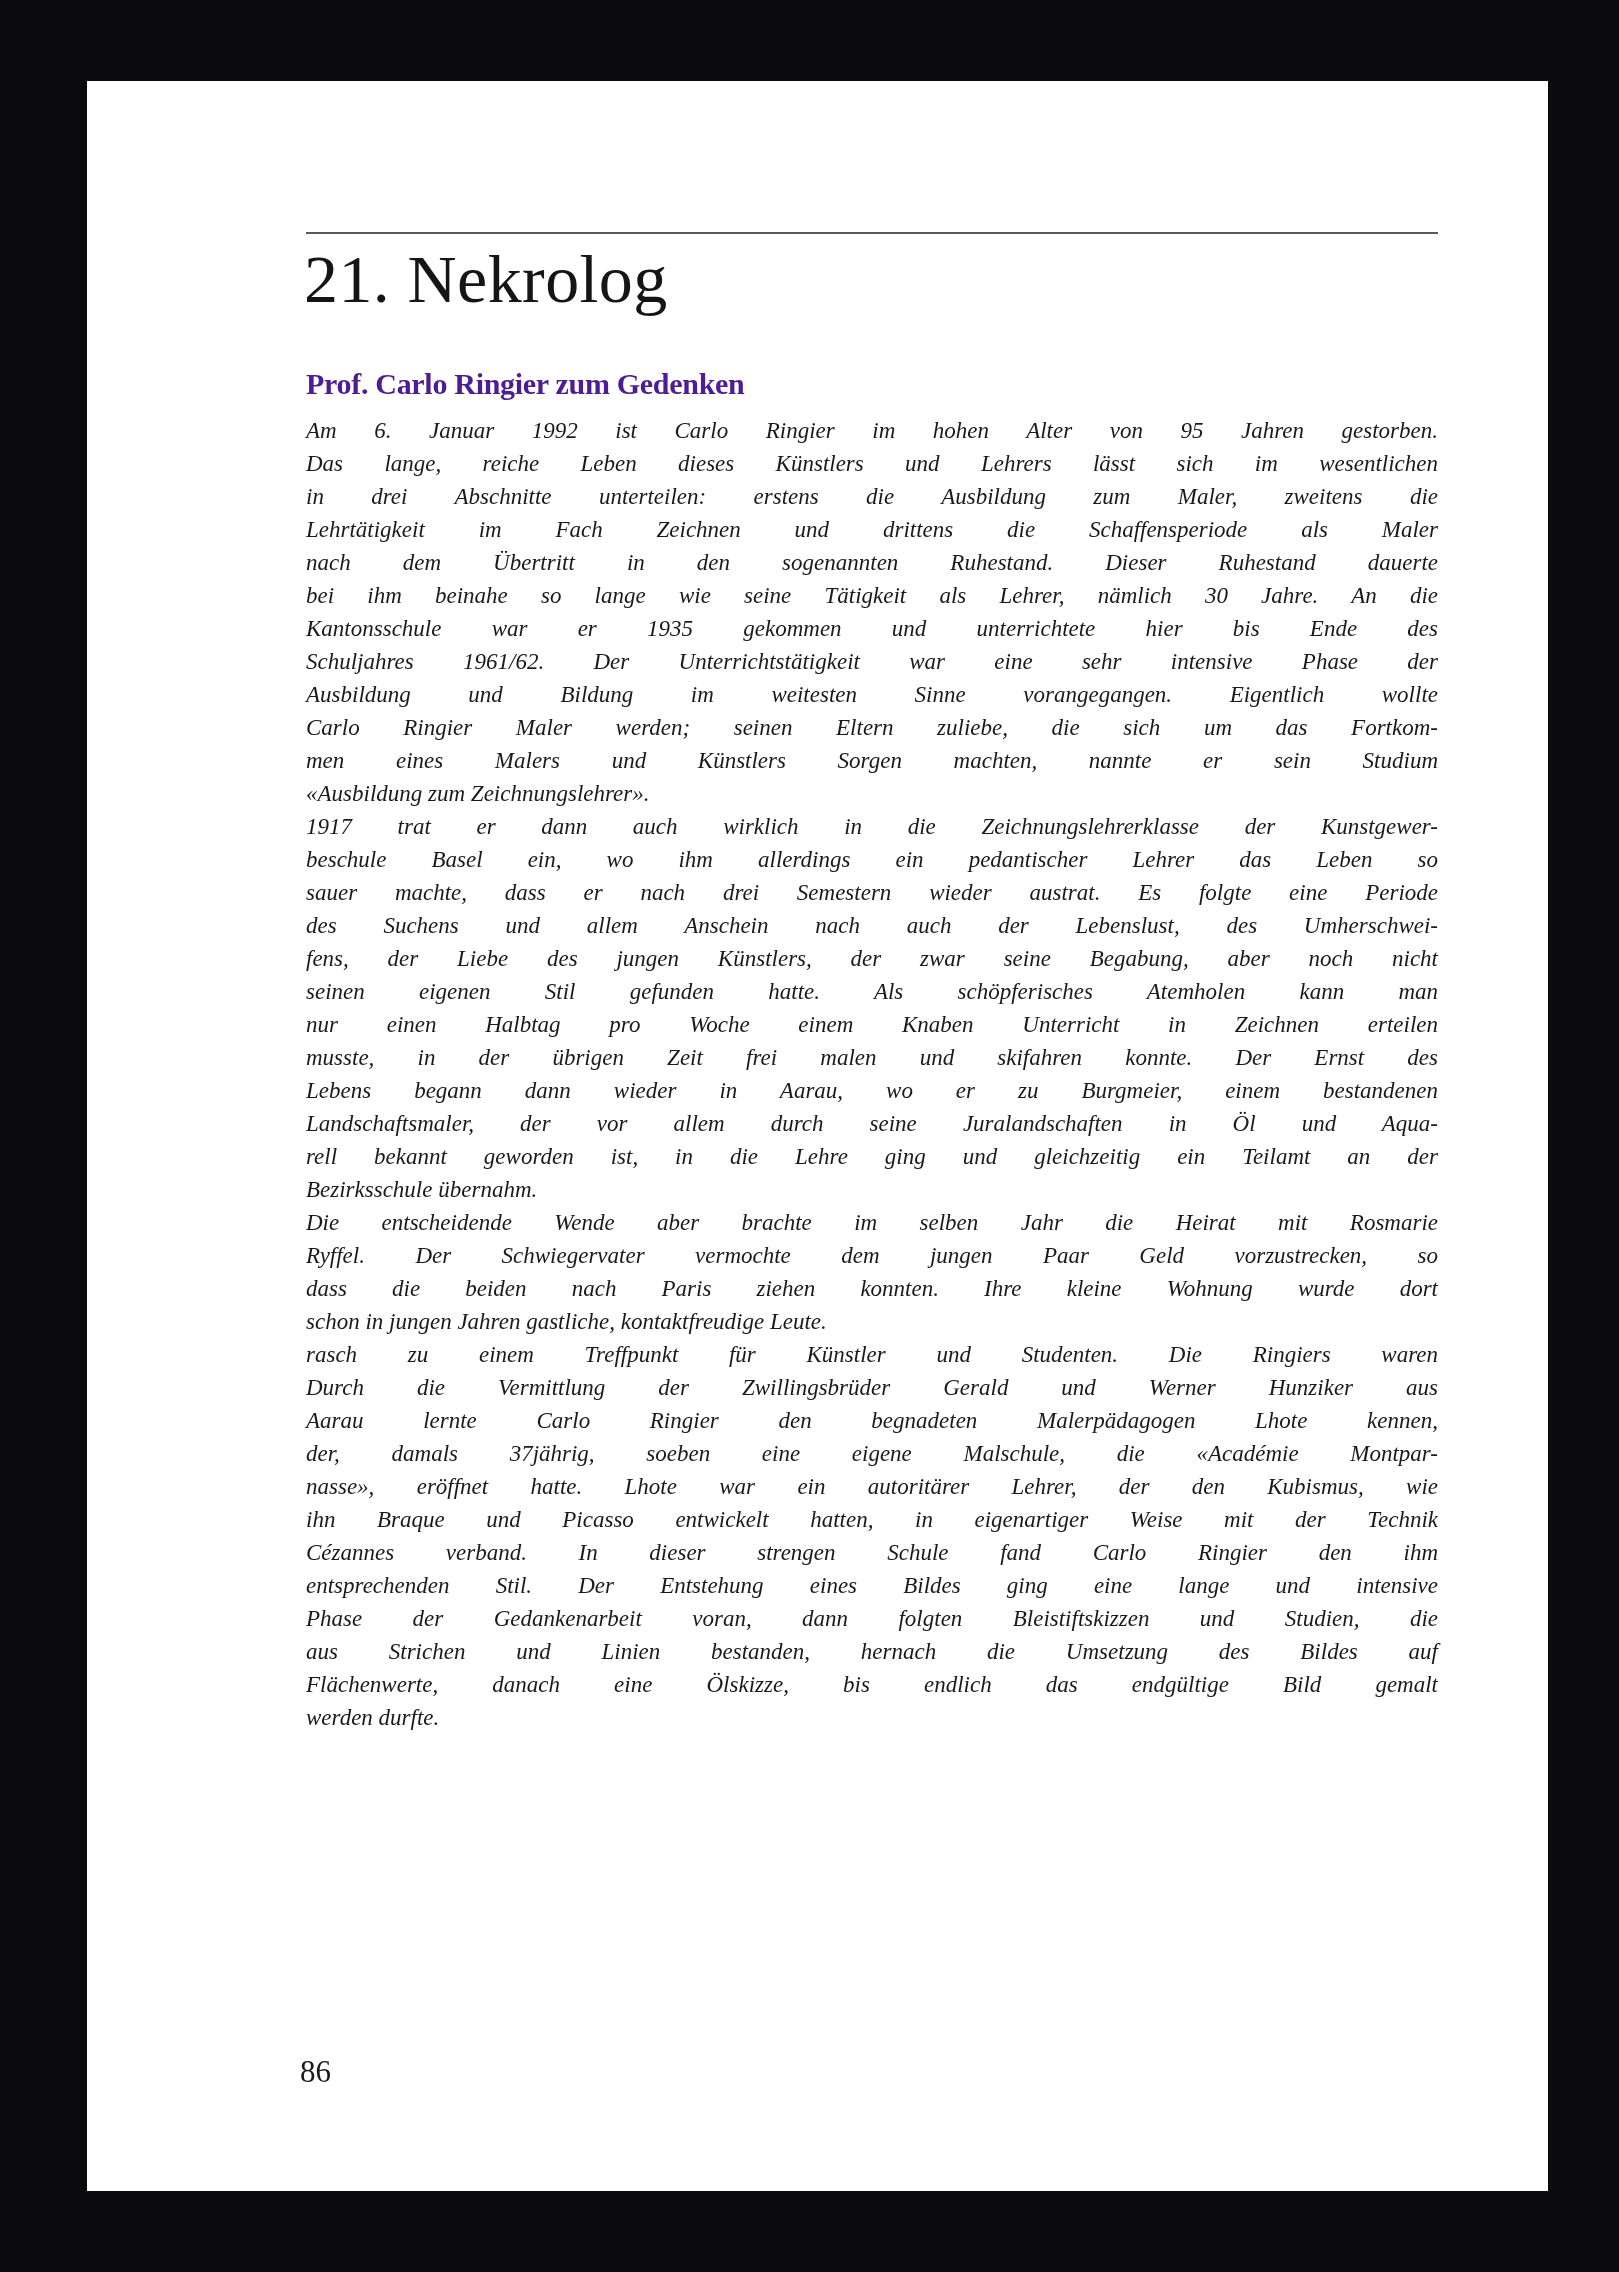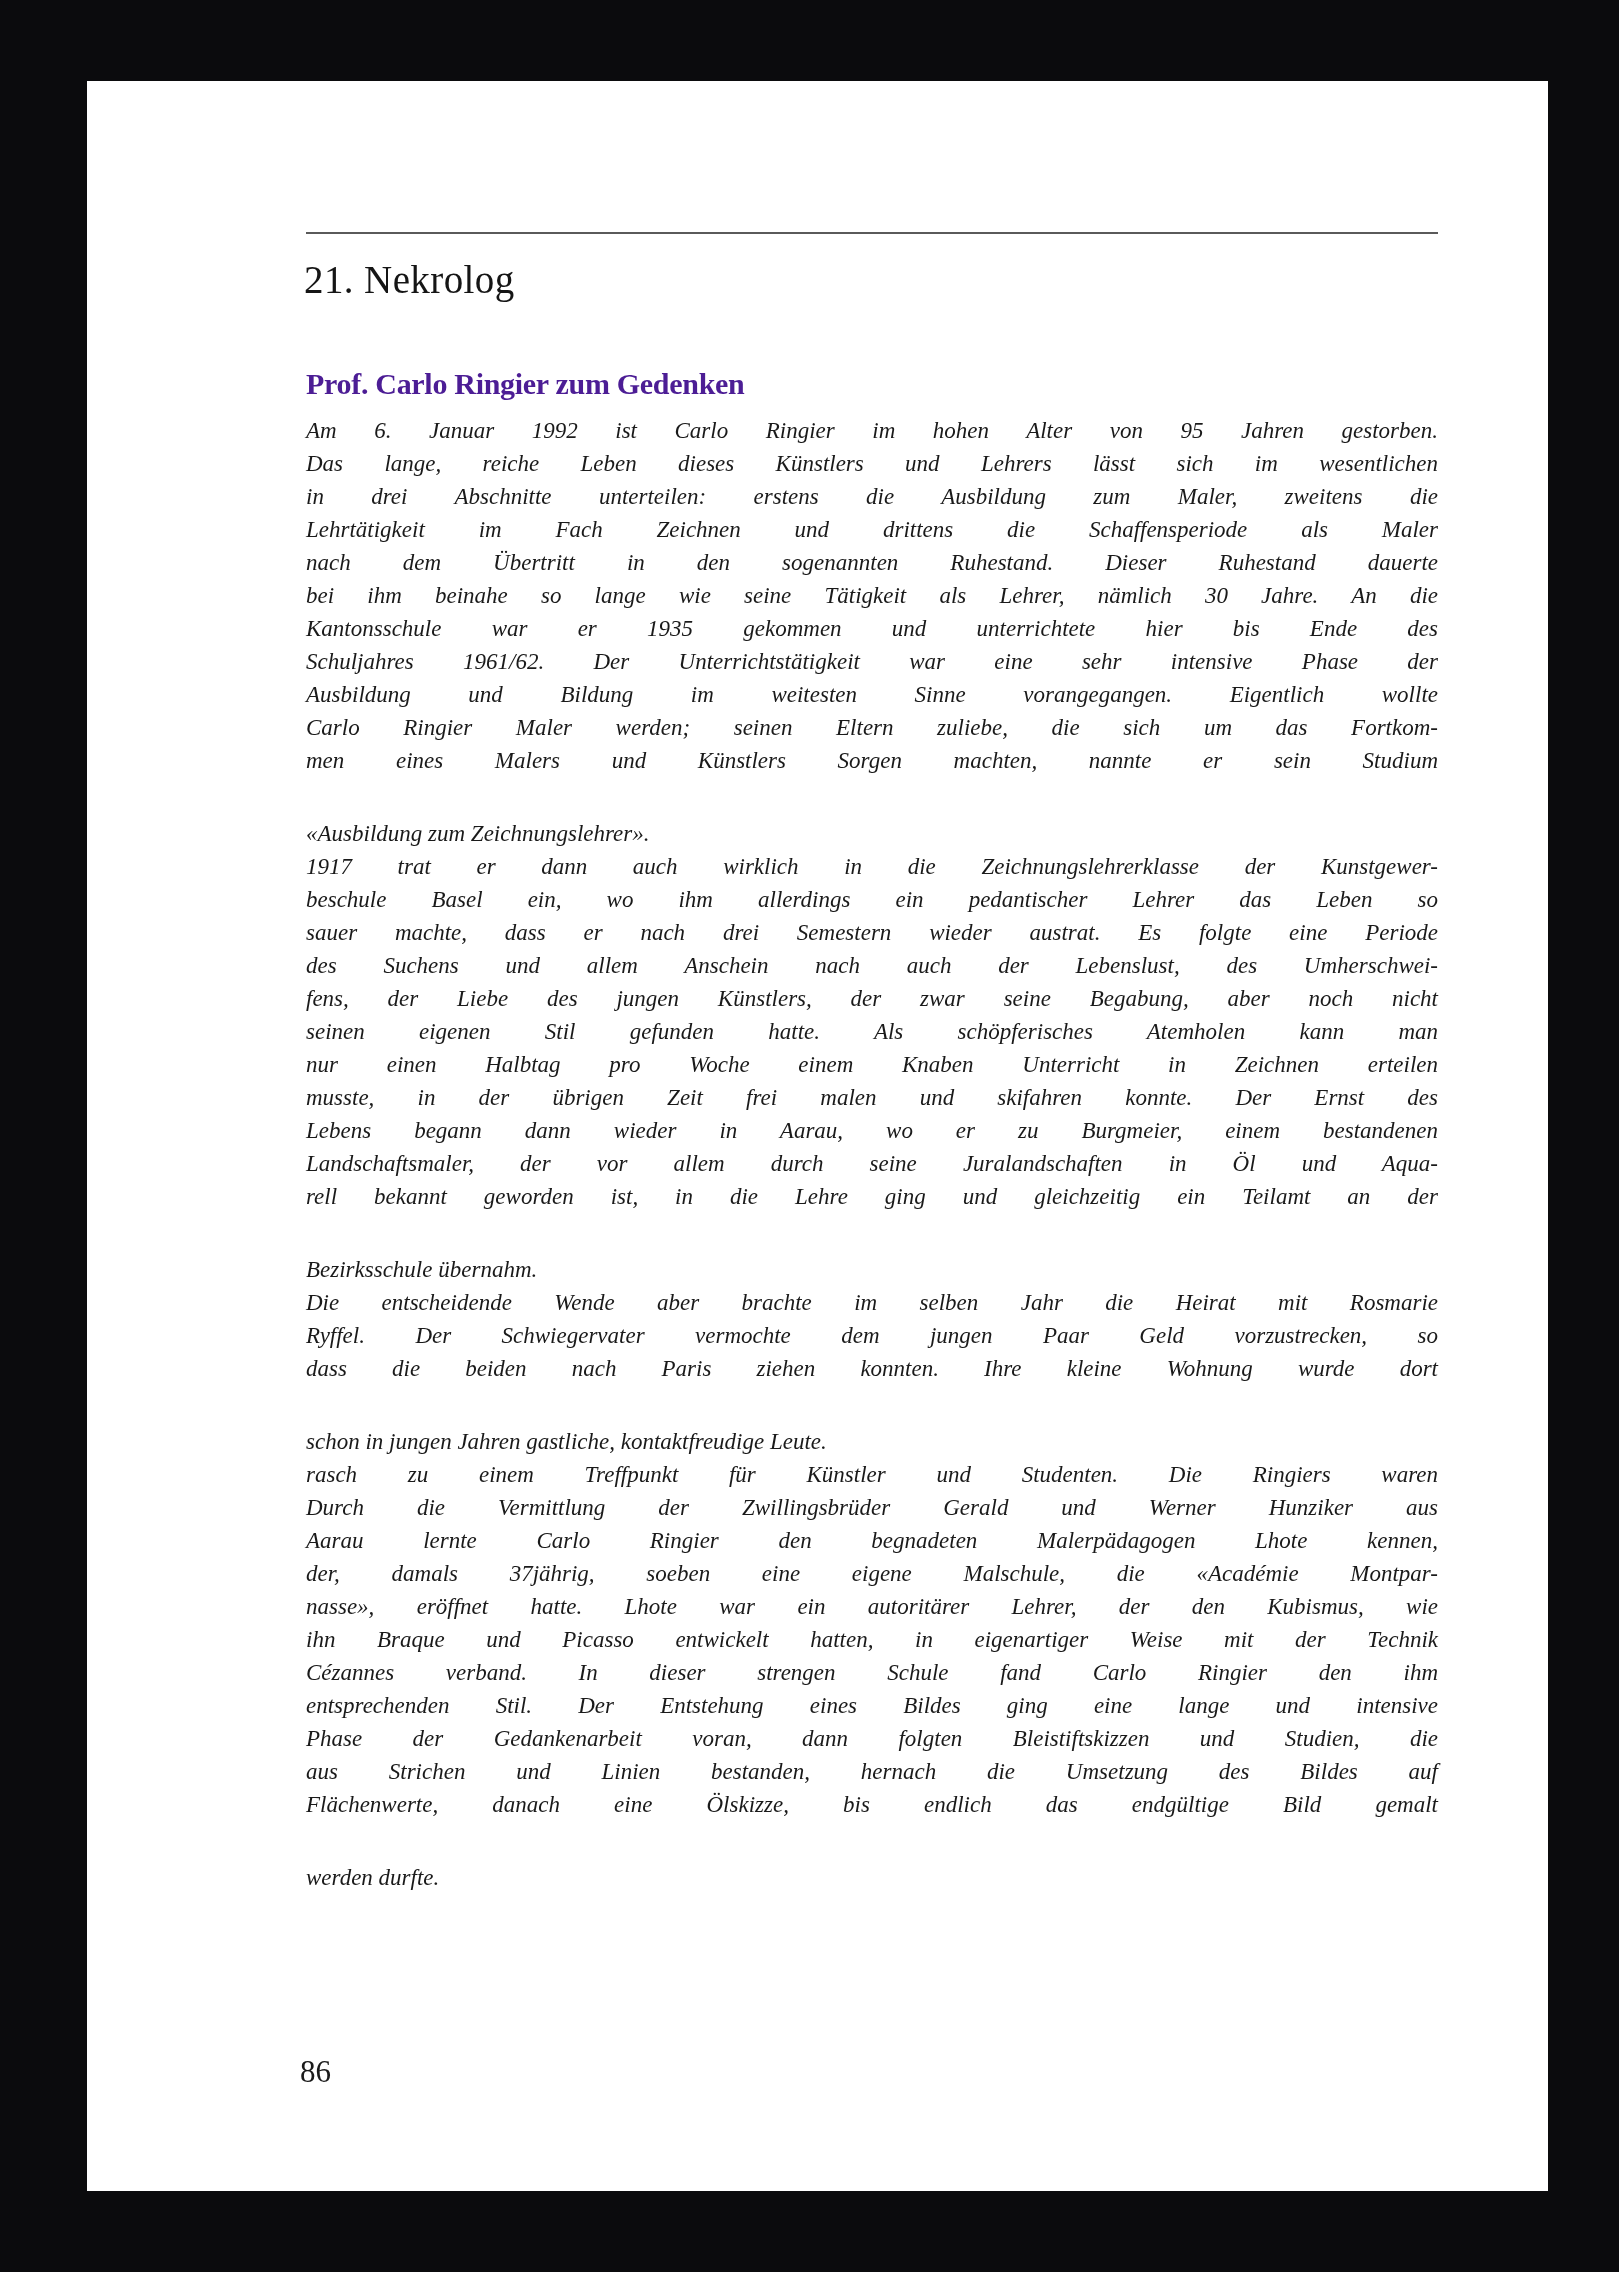--- a/index.html
+++ b/index.html
@@ -29,21 +29,21 @@
       height: 0;
       border-top: 2.4px solid #5a5a5a;
     }
     .chapter-title {
       position: absolute;
       left: 217px;
       top: 166px;
       margin: 0;
       font-family: "Liberation Serif", serif;
       font-weight: normal;
-      font-size: 39px;
+      font-size: 68px;
       line-height: 65px;
       color: #151515;
       letter-spacing: 0.4px;
     }
     .subheading {
       position: absolute;
       left: 219px;
       top: 285px;
       margin: 0;
       font-family: "Liberation Serif", serif;
@@ -67,21 +67,20 @@
     .line {
       display: block;
       white-space: nowrap;
       text-align: justify;
       text-align-last: justify;
       height: 33px;
       overflow: visible;
     }
     .line.last {
       text-align-last: left;
-      margin-top: 40px;
     }
     .page-number {
       position: absolute;
       left: 213px;
       top: 1972px;
       margin: 0;
       font-family: "Liberation Serif", serif;
       font-size: 31px;
       line-height: 37px;
       color: #1a1a1a;

